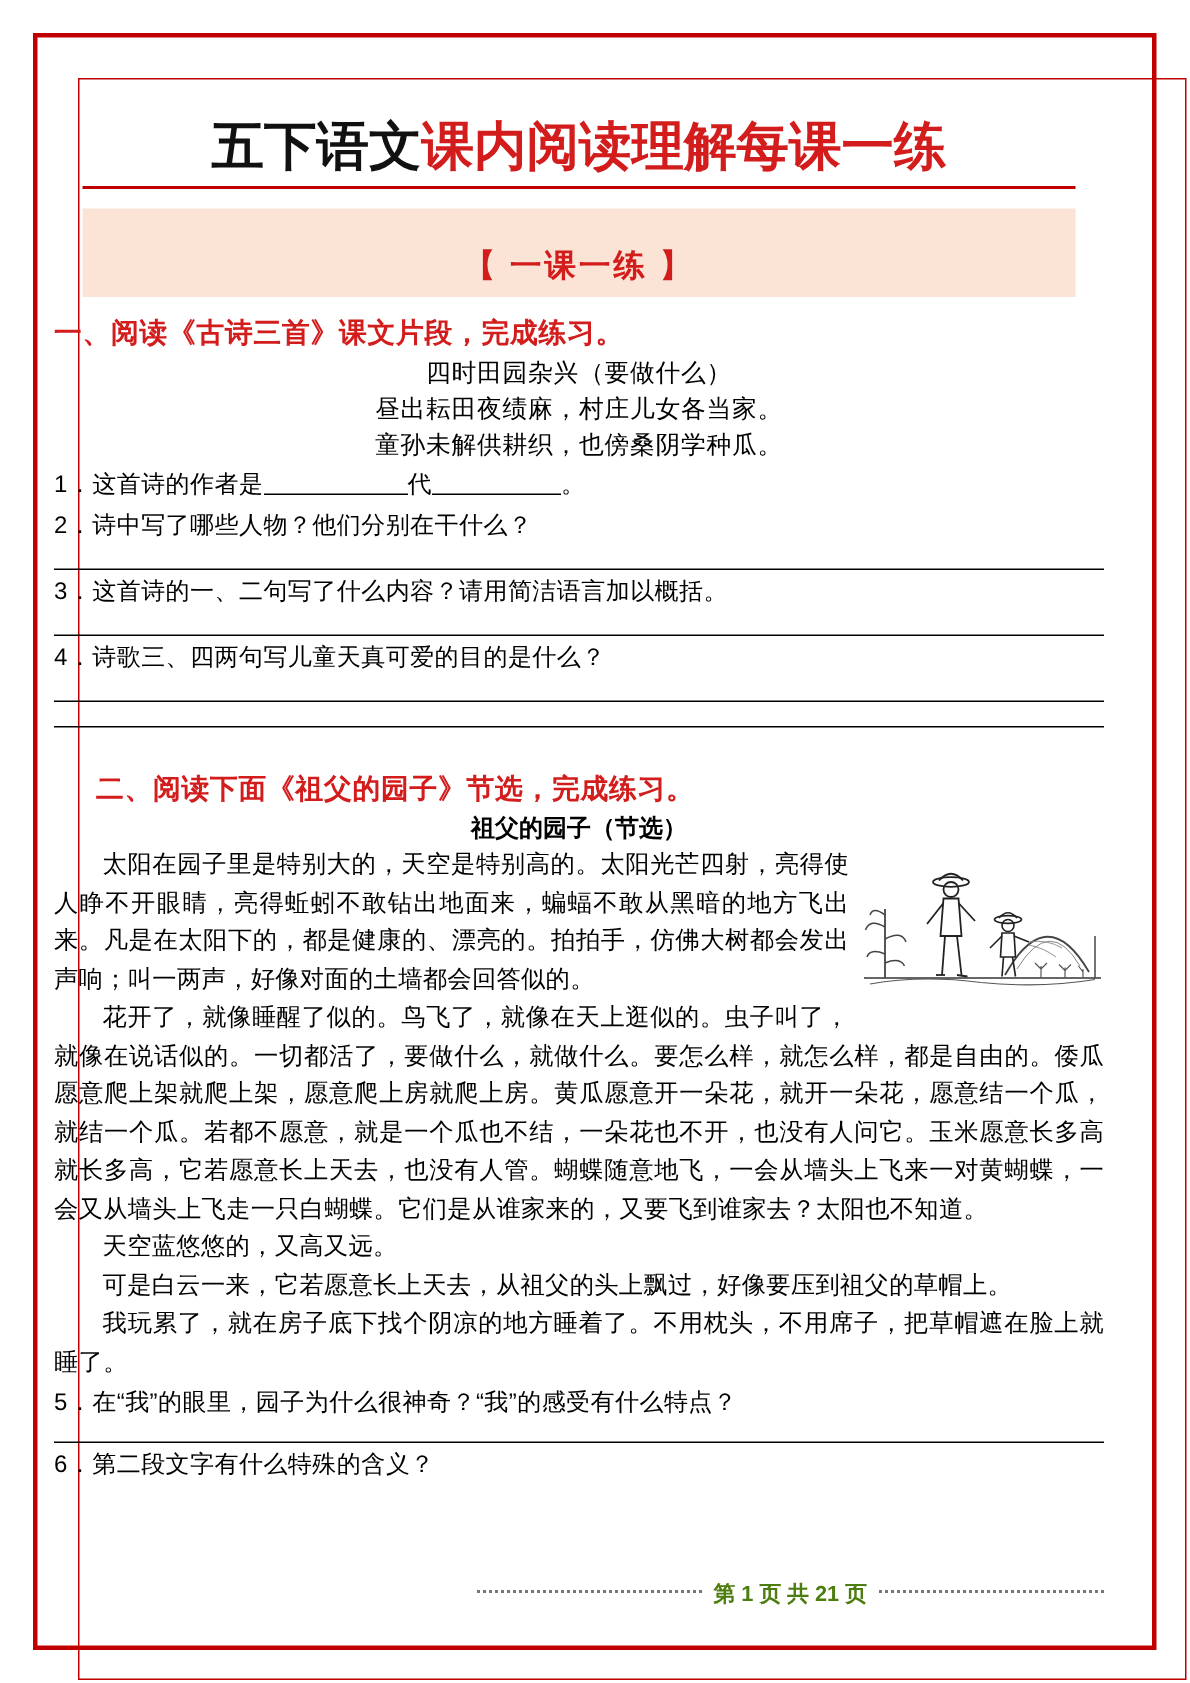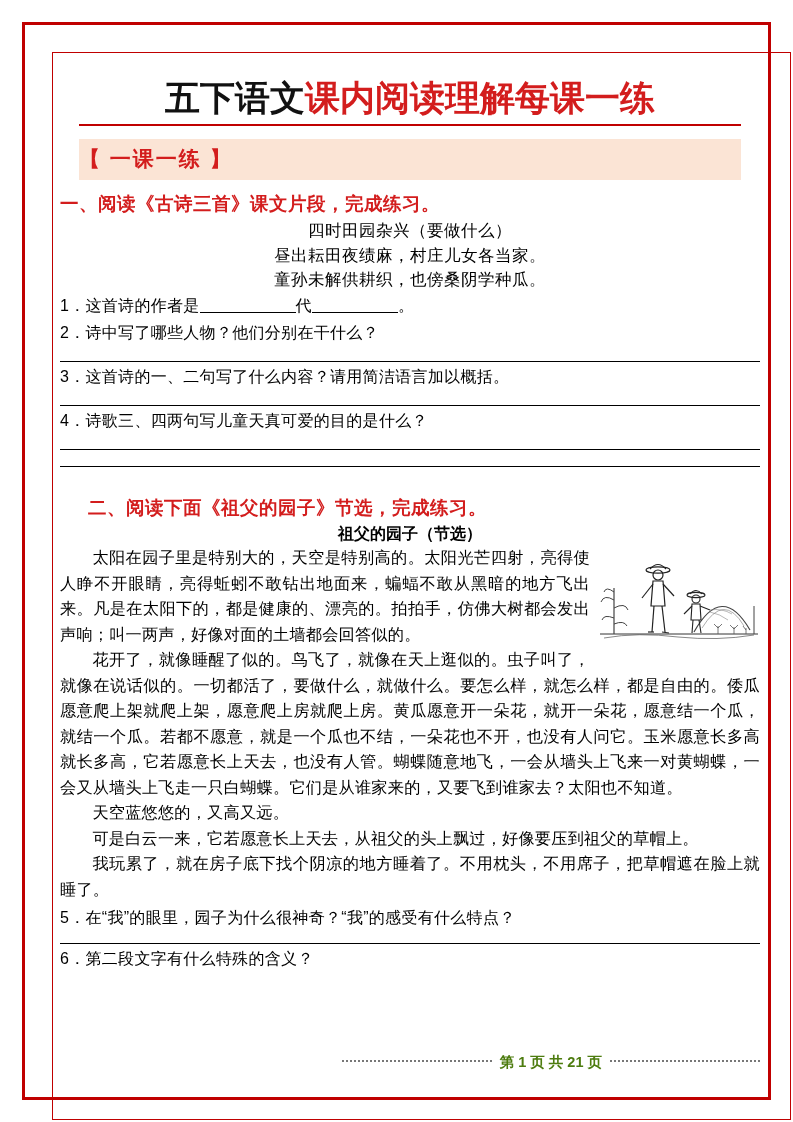--- a/index.html
+++ b/index.html
@@ -31,21 +31,21 @@
     width: 739px;
     height: 1068px;
     border-left: 1px solid #c00000;
     border-top: 1px solid #c00000;
     border-right: 1px solid #c00000;
     border-bottom: 1px solid #c00000;
     box-sizing: border-box;
   }
   .content {
     position: absolute;
-    left: 60px;
+    left: 36px;
     top: 48px;
     width: 700px;
     height: 1030px;
   }
   
   .doc-title {
     text-align: center;
     font-size: 35px;
     font-weight: bold;
     letter-spacing: 0px;
@@ -59,21 +59,22 @@
     width: 662px;
     height: 2px;
     background: #c00000;
     margin: 4px auto 0 auto;
   }
   
   .banner {
     margin: 13px auto 0 auto;
     width: 662px;
     background: #fbe4d5;
-    padding: 6px 0 7px 0;
+    text-align: center;
+    padding: 24px 0 7px 0;
     box-sizing: border-box;
   }
   .banner-text {
     color: #d31d1d;
     font-size: 21px;
     font-weight: bold;
     letter-spacing: 2px;
   }
   
   .sec-head {

